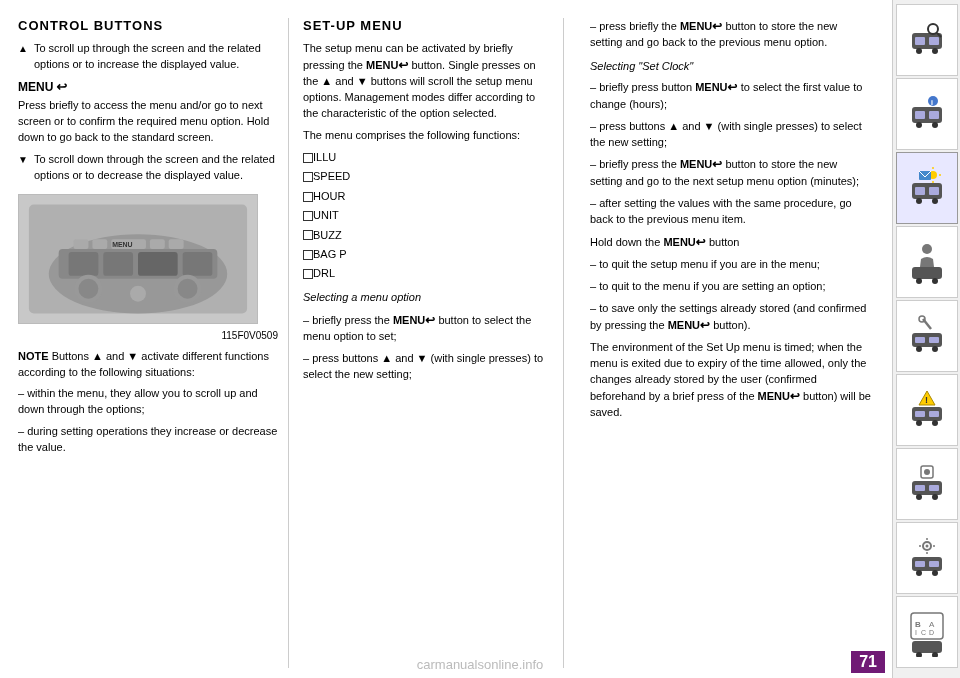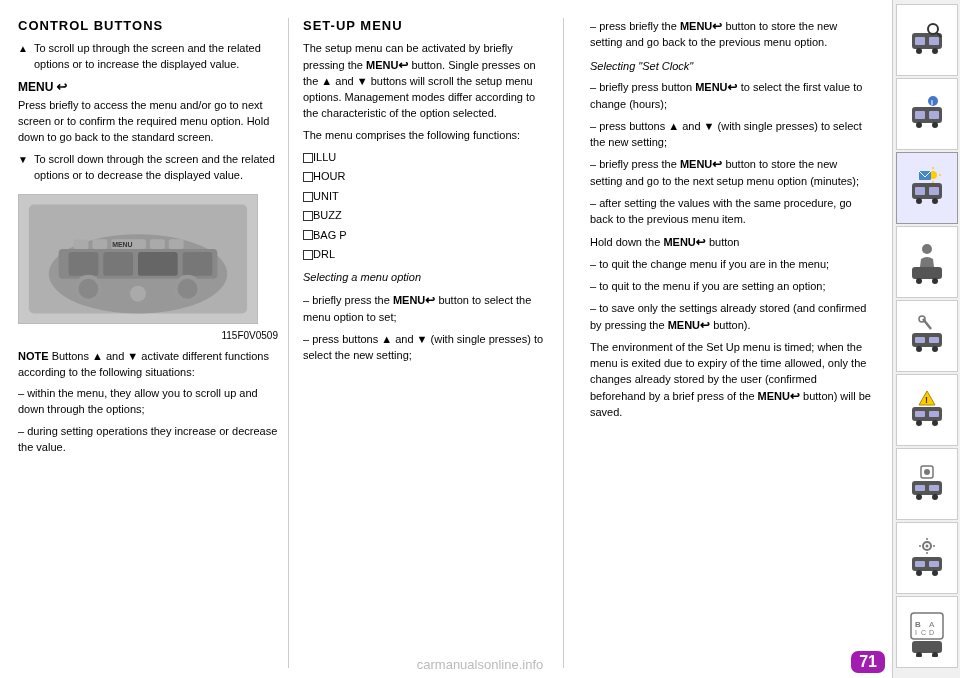--- a/index.html
+++ b/index.html
@@ -135,24 +135,24 @@
       height: 50px;
     }
     .up-triangle { display: inline-block; font-size: 10px; }
     .down-triangle { display: inline-block; font-size: 10px; }
     .page-num-box {
       position: absolute;
       bottom: 5px;
       right: 75px;
       font-size: 16px;
       font-weight: bold;
-      background: #a21caf;
+      background: #701a75;
       color: #fff;
       padding: 2px 8px;
-      border-radius: 7px;
+      border-radius: 0;
     }
     .bottom-watermark {
       position: absolute;
       bottom: 6px;
       left: 50%;
       transform: translateX(-50%);
       color: #bbb;
       font-size: 13px;
     }
   </style>
@@ -227,20 +227,24 @@
     <p>The setup menu can be activated by briefly pressing the <span class="bold">MENU</span><span style="font-size:12px; font-weight:bold;">↩</span> button. Single presses on the ▲ and ▼ buttons will scroll the setup menu options. Management modes differ according to the characteristic of the option selected.</p>
     <p>The menu comprises the following functions:</p>
 
     <div>
       <div class="menu-list-item">
         <span class="checkbox-icon"></span>
         <span>ILLU</span>
       </div>
       <div class="menu-list-item">
         <span class="checkbox-icon"></span>
+        <span>SPEED</span>
+      </div>
+      <div class="menu-list-item">
+        <span class="checkbox-icon"></span>
         <span>HOUR</span>
       </div>
       <div class="menu-list-item">
         <span class="checkbox-icon"></span>
         <span>UNIT</span>
       </div>
       <div class="menu-list-item">
         <span class="checkbox-icon"></span>
         <span>BUZZ</span>
       </div>
@@ -262,21 +266,21 @@
   <div class="column column-right">
     <p>– press briefly the <span class="bold">MENU</span><span style="font-size:12px; font-weight:bold;">↩</span> button to store the new setting and go back to the previous menu option.</p>
 
     <p class="italic" style="margin-top:8px; margin-bottom:4px;">Selecting "Set Clock"</p>
     <p>– briefly press button <span class="bold">MENU</span><span style="font-size:12px; font-weight:bold;">↩</span> to select the first value to change (hours);</p>
     <p>– press buttons ▲ and ▼ (with single presses) to select the new setting;</p>
     <p>– briefly press the <span class="bold">MENU</span><span style="font-size:12px; font-weight:bold;">↩</span> button to store the new setting and go to the next setup menu option (minutes);</p>
     <p>– after setting the values with the same procedure, go back to the previous menu item.</p>
 
     <p style="margin-top:6px;">Hold down the <span class="bold">MENU</span><span style="font-size:12px; font-weight:bold;">↩</span> button</p>
-    <p>– to quit the change menu if you are in the menu;</p>
+    <p>– to quit the setup menu if you are in the menu;</p>
     <p>– to quit to the menu if you are setting an option;</p>
     <p>– to save only the settings already stored (and confirmed by pressing the <span class="bold">MENU</span><span style="font-size:12px; font-weight:bold;">↩</span> button).</p>
 
     <p style="margin-top:6px;">The environment of the Set Up menu is timed; when the menu is exited due to expiry of the time allowed, only the changes already stored by the user (confirmed beforehand by a brief press of the <span class="bold">MENU</span><span style="font-size:12px; font-weight:bold;">↩</span> button) will be saved.</p>
   </div>
 </div>
 
 <div class="sidebar">
 
   <div class="sidebar-item">

